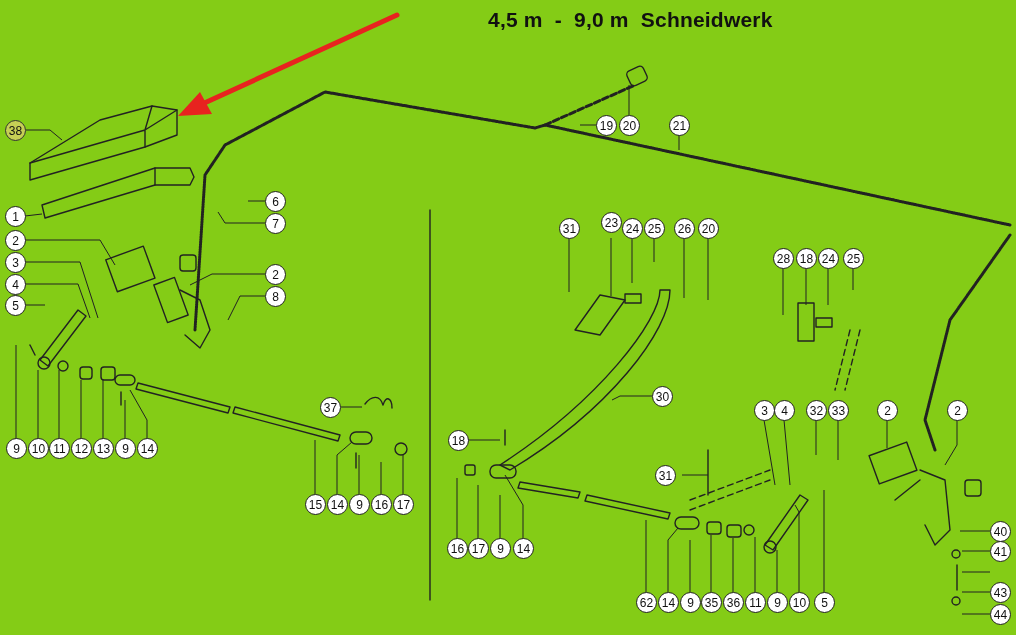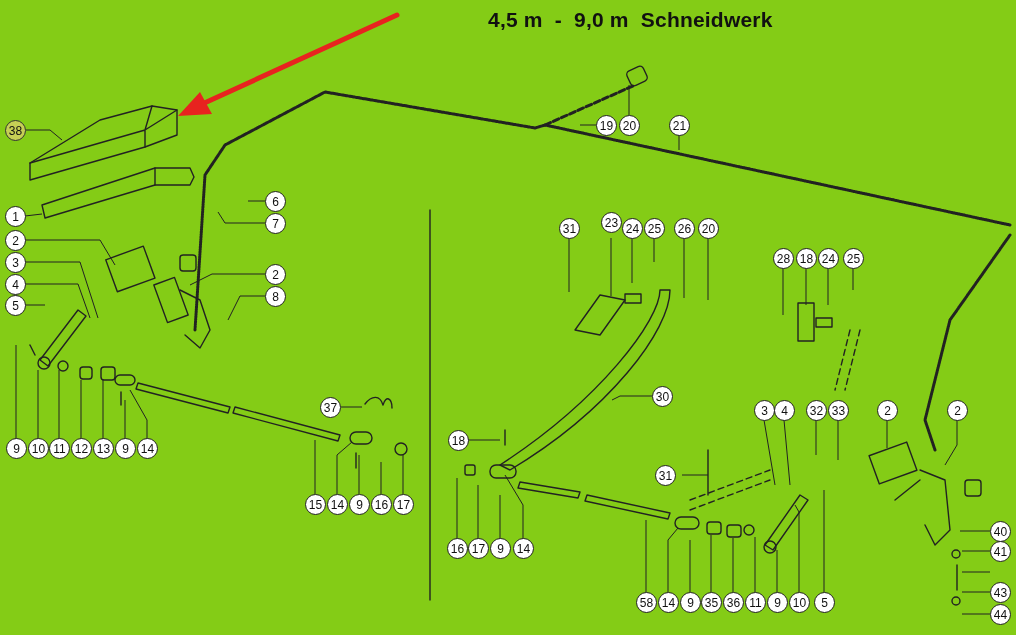--- a/index.html
+++ b/index.html
@@ -208,21 +208,21 @@
   <div class="callout" style="left:774px;top:400px">4</div>
   <div class="callout" style="left:806px;top:400px">32</div>
   <div class="callout" style="left:828px;top:400px">33</div>
   <div class="callout" style="left:877px;top:400px">2</div>
   <div class="callout" style="left:947px;top:400px">2</div>
   <div class="callout" style="left:990px;top:521px">40</div>
   <div class="callout" style="left:990px;top:541px">41</div>
   <div class="callout" style="left:1042px;top:562px">42</div>
   <div class="callout" style="left:990px;top:582px">43</div>
   <div class="callout" style="left:990px;top:604px">44</div>
-  <div class="callout" style="left:636px;top:592px">58</div>
+  <div class="callout" style="left:636px;top:592px">62</div>
   <div class="callout" style="left:658px;top:592px">14</div>
   <div class="callout" style="left:680px;top:592px">9</div>
   <div class="callout" style="left:701px;top:592px">35</div>
   <div class="callout" style="left:723px;top:592px">36</div>
   <div class="callout" style="left:745px;top:592px">11</div>
   <div class="callout" style="left:767px;top:592px">9</div>
   <div class="callout" style="left:789px;top:592px">10</div>
   <div class="callout" style="left:814px;top:592px">5</div>
 </div>
 

